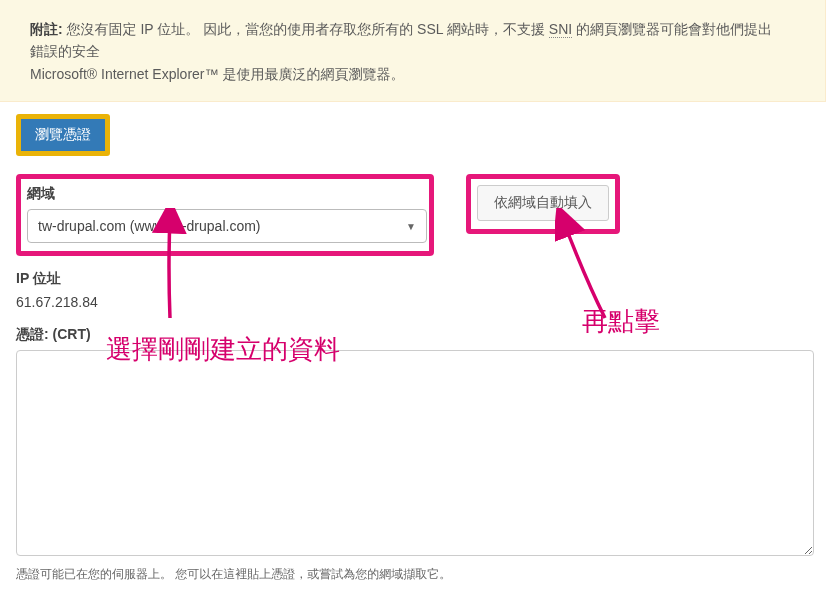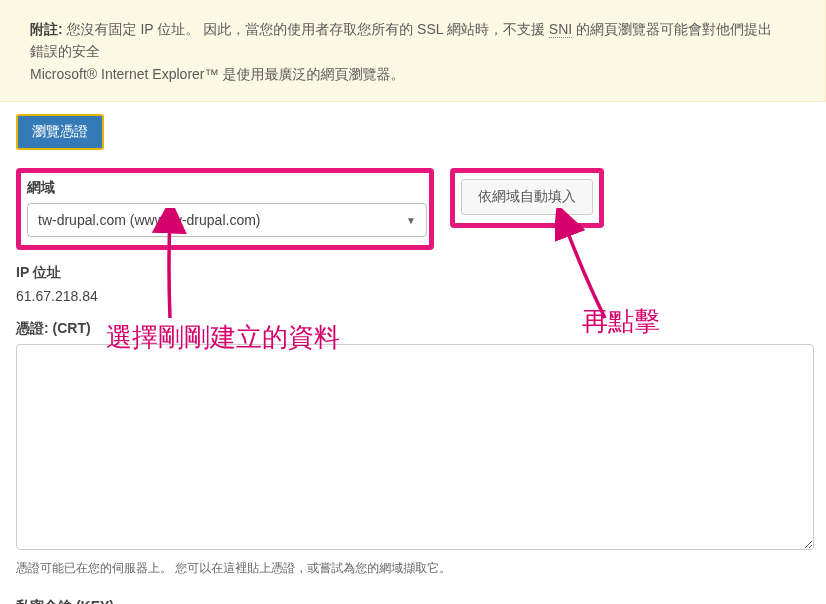--- a/index.html
+++ b/index.html
@@ -23,37 +23,37 @@
       color: #5b5b5b;
       line-height: 1.6;
     }
     .notice-box strong { font-weight: bold; color: #444; }
     .notice-box .underline { border-bottom: 1px dotted #888; }
     .content { padding: 12px 16px; }
     .btn-primary {
       display: inline-block;
       background: #337ab7;
       color: #fff;
-      border: 2px solid #eab308;
+      border: 5px solid #eab308;
       border-radius: 3px;
       padding: 7px 14px;
       font-size: 14px;
       cursor: pointer;
       margin-bottom: 18px;
     }
     .label-heading {
       font-weight: bold;
       color: #444;
       margin-bottom: 6px;
       display: block;
     }
     .domain-row {
       display: flex;
       align-items: flex-start;
-      gap: 16px;
+      gap: 32px;
       margin-bottom: 14px;
     }
     .highlight-box {
       border: 5px solid #e6177a;
       border-radius: 4px;
       padding: 6px 6px 8px 6px;
       background: #fff;
     }
     .highlight-box.domain { width: 418px; }
     .highlight-box.autofill { }
@@ -174,14 +174,14 @@
 
 <svg class="arrow" style="left:555px; top:208px;" width="70" height="120">
   <defs>
     <marker id="ah2" markerWidth="10" markerHeight="10" refX="5" refY="5" orient="auto">
       <path d="M0,0 L10,5 L0,10 Z" fill="#d6006c"></path>
     </marker>
   </defs>
   <path d="M50,110 Q30,70 8,12" stroke="#d6006c" stroke-width="3.5" fill="none" marker-end="url(#ah2)"></path>
 </svg>
 
-<div class="annotation-text" style="left:106px; top:320px;">選擇剛剛建立的資料</div>
+<div class="annotation-text" style="left:106px; top:332px;">選擇剛剛建立的資料</div>
 <div class="annotation-text" style="left:582px; top:304px;">再點擊</div>
 
 </body></html>

